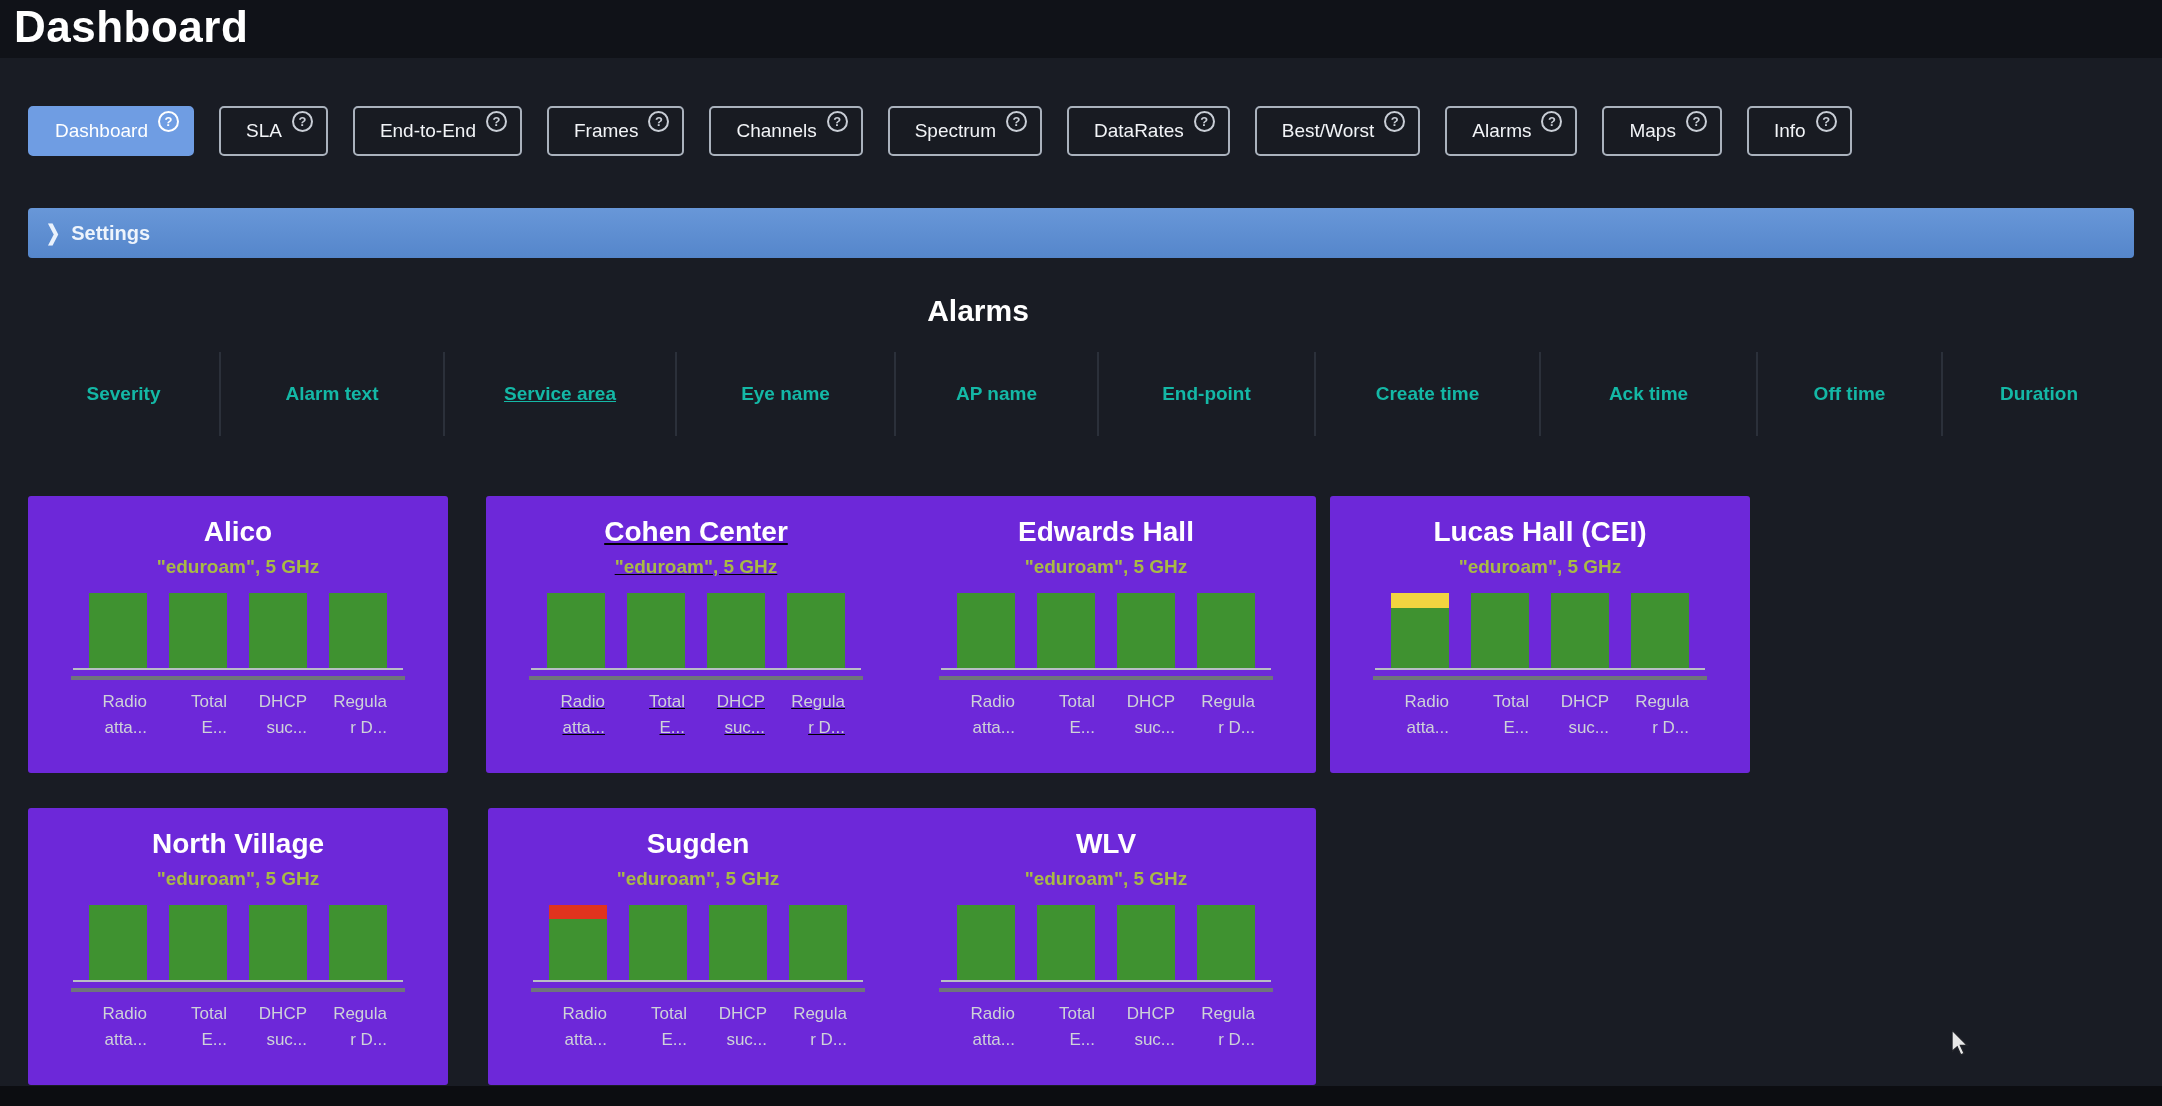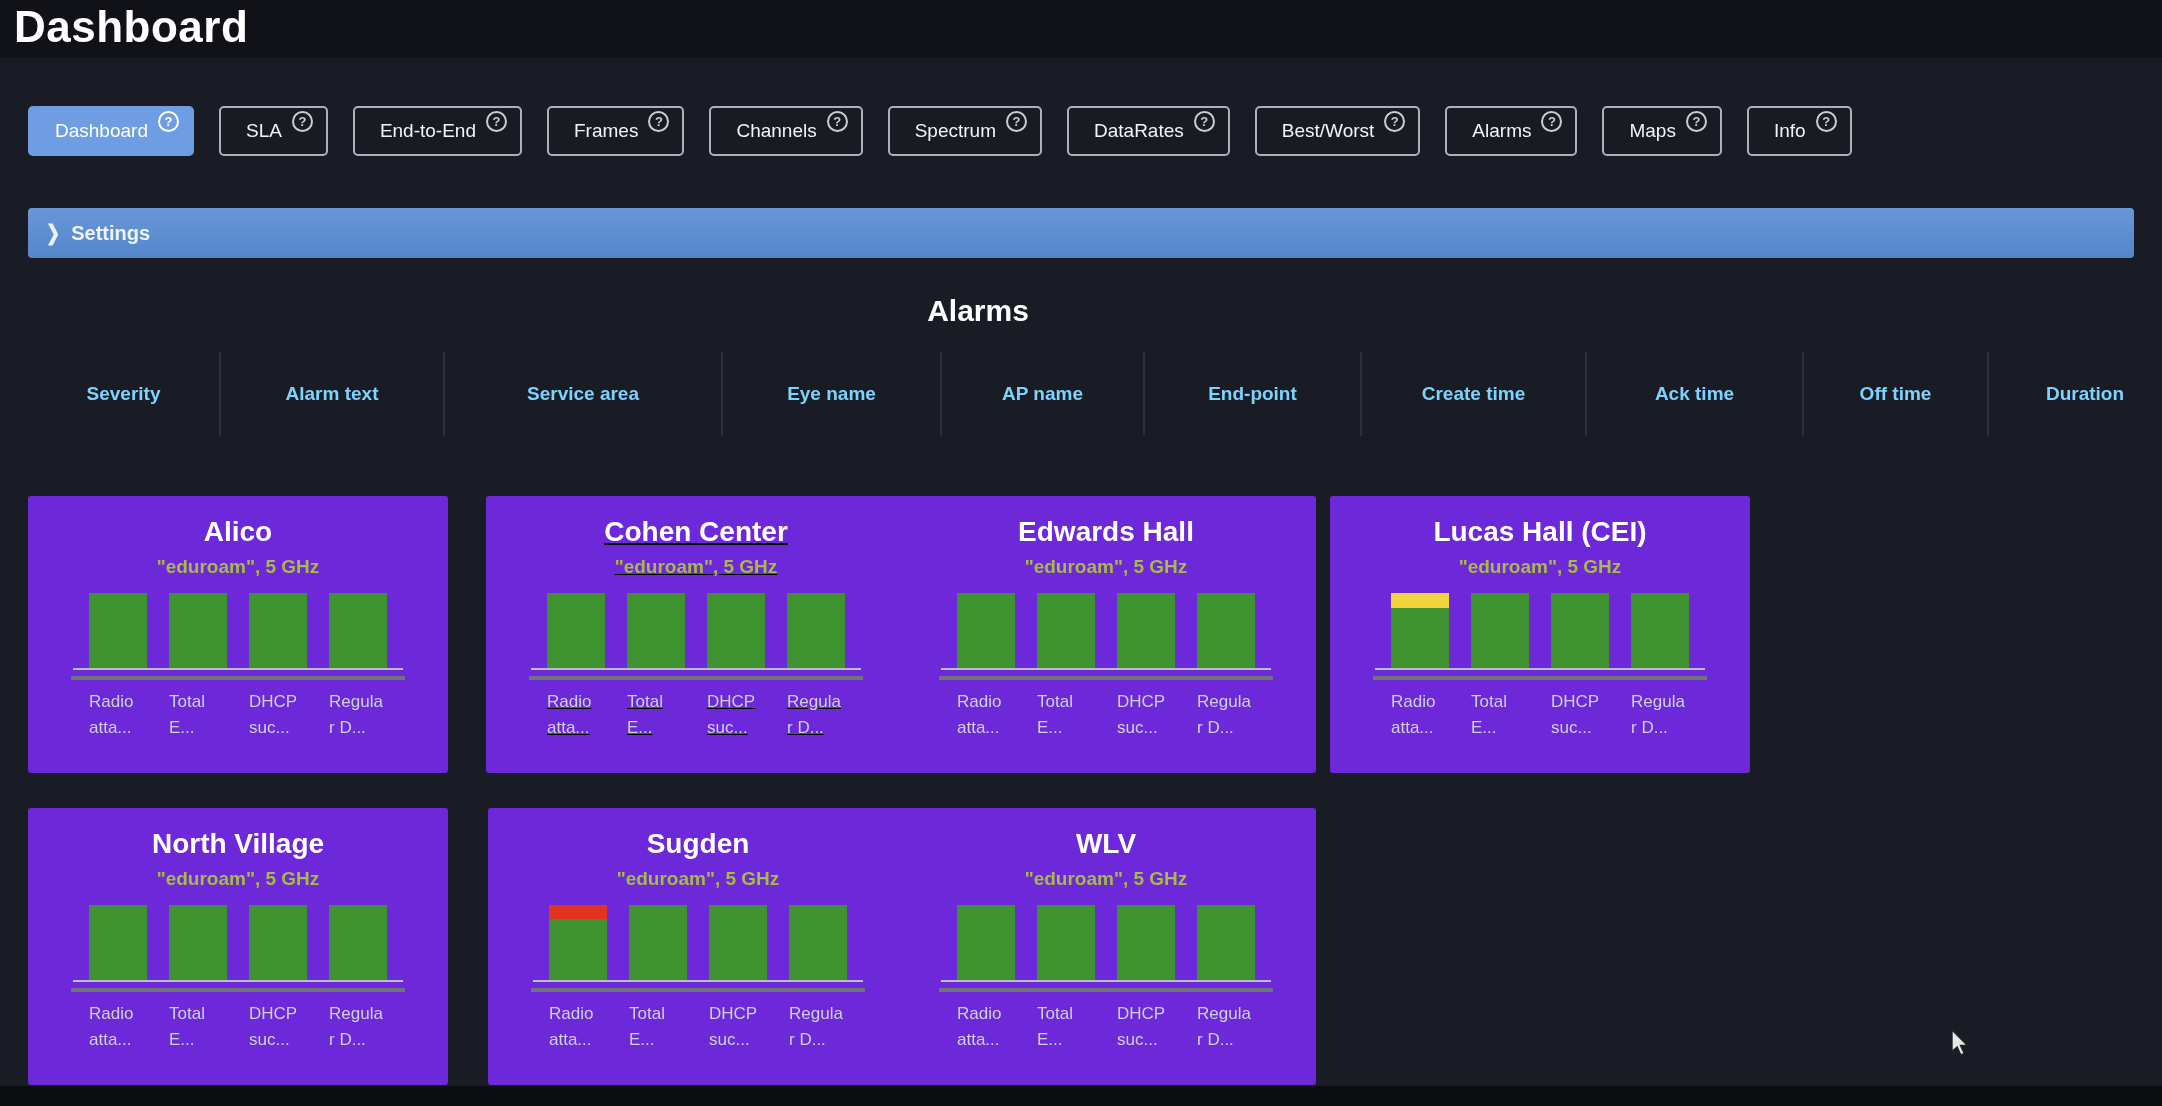--- a/index.html
+++ b/index.html
@@ -42,40 +42,40 @@
   .settings-bar .lbl{font-size:20px;font-weight:bold;color:#eef4fc;}
 
   
   .alarms-title{
     position:absolute;left:28px;top:294px;width:1900px;text-align:center;
     font-size:30px;font-weight:bold;color:#ffffff;
   }
   .alarm-cols{position:absolute;left:28px;top:352px;display:flex;height:84px;}
   .alarm-col{
     box-sizing:border-box;height:100%;display:flex;align-items:center;justify-content:center;
-    font-size:19px;font-weight:bold;color:#7dd3fc;border-left:2px solid #2b303a;
+    font-size:19px;font-weight:bold;color:#14b8a6;border-left:2px solid #2b303a;
   }
   .alarm-col:first-child{border-left:none;}
 
   
   .card{
     position:absolute;width:420px;height:277px;background:#6d28d9;border-radius:3px;
     cursor:pointer;
   }
   .card-title{margin-top:20px;text-align:center;font-size:28px;font-weight:bold;color:#ffffff;}
   .card-sub{margin-top:8px;text-align:center;font-size:19px;font-weight:bold;color:#a9ba45;}
   .bars{margin-top:15px;display:flex;justify-content:center;gap:22px;align-items:flex-end;height:75px;}
   .bar{width:58px;height:75px;display:flex;flex-direction:column;}
   .seg{width:100%;}
   .seg.grow{flex:1;}
   .axis{width:330px;margin:0 auto;height:2px;background:#b9bec5;}
   .axis2{width:334px;margin:6px auto 0;height:4px;background:#6f747c;}
   .bar-labels{margin-top:9px;display:flex;justify-content:center;gap:22px;}
   .bl{
-    width:58px;display:flex;flex-direction:column;align-items:flex-start;
+    width:58px;display:flex;flex-direction:column;align-items:flex-end;
     font-size:17px;color:#ced2d8;line-height:26px;white-space:nowrap;text-align:center;
   }
 
   .cursor{position:absolute;left:1952px;top:1030px;pointer-events:none;}
 </style>
 </head>
 <body>
 
 <div class="content-bg"></div>
 <div class="bottom-strip"></div>
@@ -131,21 +131,21 @@
 
 <div class="settings-bar">
   <span class="chev">❯</span>
   <span class="lbl">Settings</span>
 </div>
 
 <div class="alarms-title">Alarms</div>
 <div class="alarm-cols">
     <div class="alarm-col" style="width: 191px;">Severity</div>
     <div class="alarm-col" style="width: 224px;">Alarm text</div>
-    <div class="alarm-col" style="width: 278px;">Service area</div>
+    <div class="alarm-col" style="width: 232px; text-decoration: underline;">Service area</div>
     <div class="alarm-col" style="width: 219px;">Eye name</div>
     <div class="alarm-col" style="width: 203px;">AP name</div>
     <div class="alarm-col" style="width: 217px;">End-point</div>
     <div class="alarm-col" style="width: 225px;">Create time</div>
     <div class="alarm-col" style="width: 217px;">Ack time</div>
     <div class="alarm-col" style="width: 185px;">Off time</div>
     <div class="alarm-col" style="width: 194px;">Duration</div>
   </div>
 
 <div id="cards-root">

